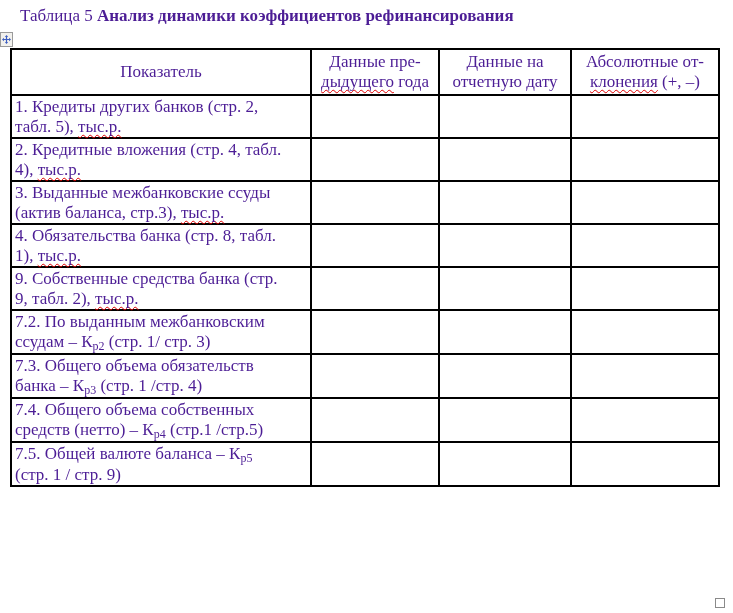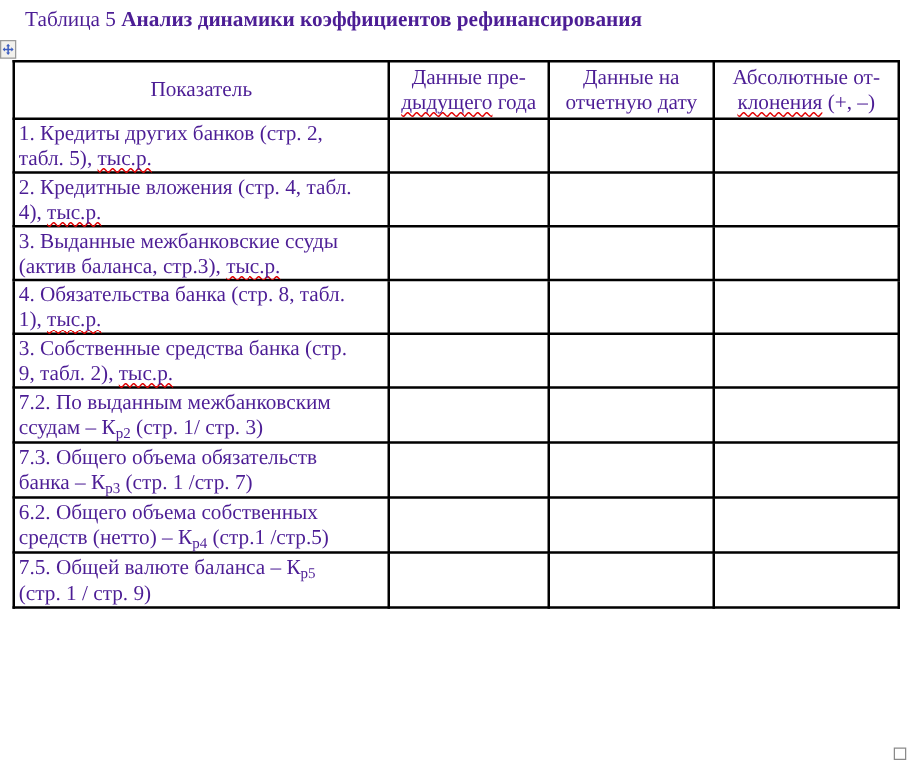--- a/index.html
+++ b/index.html
@@ -100,48 +100,48 @@
           <td class="ind">
             <div class="cell-line"><span>4. Обязательства банка (стр. 8, табл.</span></div>
             <div class="cell-line"><span>1), </span><span class="misspell">тыс.р.</span></div>
           </td>
           <td class="val"></td>
           <td class="val"></td>
           <td class="val"></td>
         </tr>
         <tr>
           <td class="ind">
-            <div class="cell-line"><span>3. Собственные средства банка (стр.</span></div>
+            <div class="cell-line"><span>9. Собственные средства банка (стр.</span></div>
             <div class="cell-line"><span>9, табл. 2), </span><span class="misspell">тыс.р.</span></div>
           </td>
           <td class="val"></td>
           <td class="val"></td>
           <td class="val"></td>
         </tr>
         <tr>
           <td class="ind">
             <div class="cell-line"><span>7.2. По выданным межбанковским</span></div>
             <div class="cell-line"><span>ссудам – К</span><span class="sub">р2</span><span> (стр. 1/ стр. 3)</span></div>
           </td>
           <td class="val"></td>
           <td class="val"></td>
           <td class="val"></td>
         </tr>
         <tr>
           <td class="ind">
             <div class="cell-line"><span>7.3. Общего объема обязательств</span></div>
-            <div class="cell-line"><span>банка – К</span><span class="sub">р3</span><span> (стр. 1 /стр. 7)</span></div>
+            <div class="cell-line"><span>банка – К</span><span class="sub">р3</span><span> (стр. 1 /стр. 4)</span></div>
           </td>
           <td class="val"></td>
           <td class="val"></td>
           <td class="val"></td>
         </tr>
         <tr>
           <td class="ind">
-            <div class="cell-line"><span>6.2. Общего объема собственных</span></div>
+            <div class="cell-line"><span>7.4. Общего объема собственных</span></div>
             <div class="cell-line"><span>средств (нетто) – К</span><span class="sub">р4</span><span> (стр.1 /стр.5)</span></div>
           </td>
           <td class="val"></td>
           <td class="val"></td>
           <td class="val"></td>
         </tr>
         <tr>
           <td class="ind">
             <div class="cell-line"><span>7.5. Общей валюте баланса – К</span><span class="sub">р5</span></div>
             <div class="cell-line"><span>(стр. 1 / стр. 9)</span></div>

